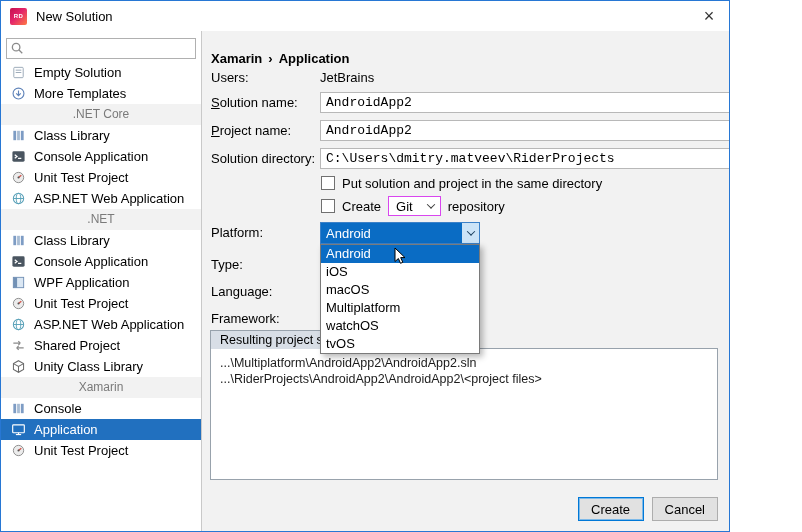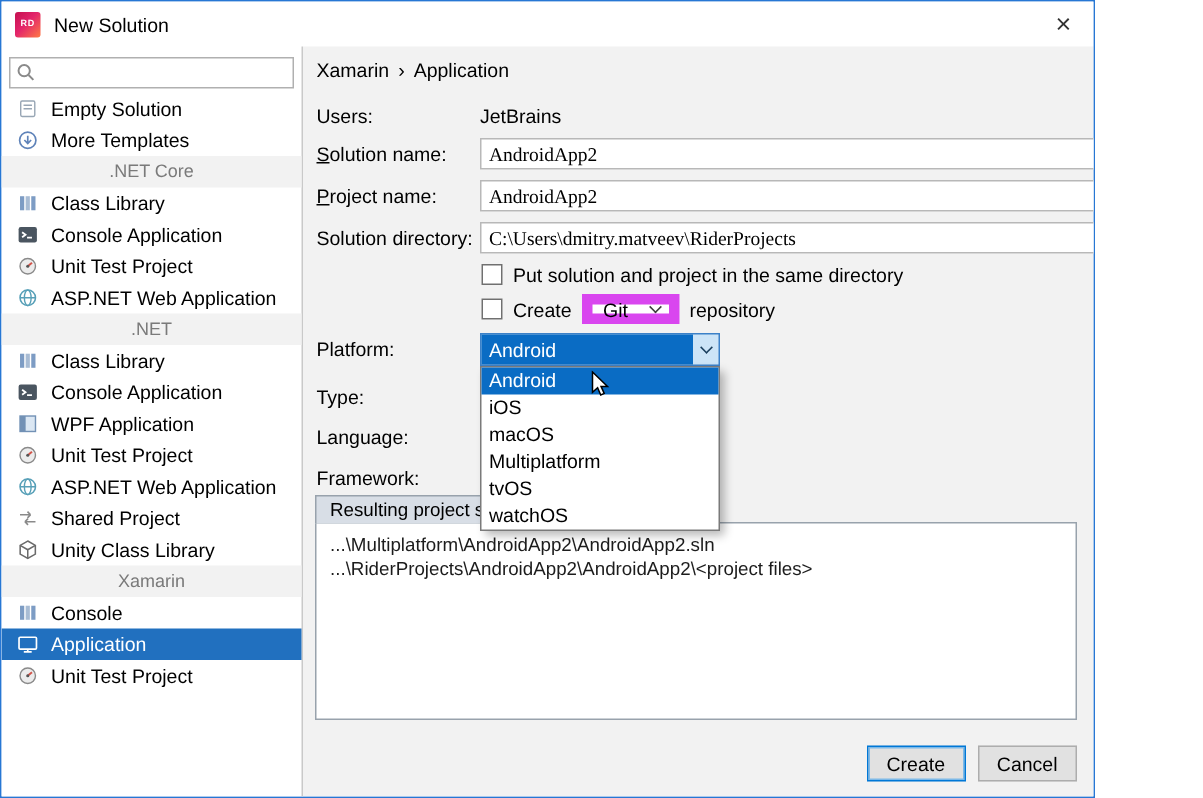--- a/index.html
+++ b/index.html
@@ -20,30 +20,30 @@
   .search input { width:100%; height:21px; border:1px solid #b0b0b0; background:#fff; padding:0 4px 0 23px; font-family:inherit; font-size:13px; outline:none; }
   .search .sicon { position:absolute; left:4px; top:3px; width:14px; height:14px; }
   .sb-item { height:21px; display:flex; align-items:center; gap:8px; padding-left:9px; cursor:default; white-space:nowrap; }
   .sb-item .icon { width:16px; height:16px; flex:none; display:flex; align-items:center; justify-content:center; color:#5c87b5; }
   .sb-item.selected { background:#2170bf; color:#fff; }
   .sb-item.selected .icon { color:#fff; }
   .sb-header { height:21px; line-height:21px; text-align:center; color:#7a7a7a; background:#f2f2f2; font-size:12px; }
 
   
   .main { position:absolute; left:201px; top:30px; right:0; bottom:0; background:#f2f2f2; }
-  .breadcrumb { position:absolute; left:9px; top:8px; font-weight:normal; font-size:13px; }
+  .breadcrumb { position:absolute; left:9px; top:20px; font-weight:bold; font-size:13px; }
   .breadcrumb .sep { margin:0 6px; }
   .flabel { position:absolute; left:9px; white-space:nowrap; }
   .mn::first-letter { text-decoration:underline; }
   .fvalue { position:absolute; left:118px; white-space:nowrap; }
-  .txt { position:absolute; left:118px; height:21px; border:1px solid #b8b8b8; background:#fff; font-family:Liberation Serif, serif; font-size:13px; padding:0 5px; outline:none; }
+  .txt { position:absolute; left:118px; height:21px; border:1px solid #b8b8b8; background:#fff; font-family:Liberation Mono, monospace; font-size:13px; padding:0 5px; outline:none; }
   .browse { position:absolute; left:558px; top:117px; width:30px; height:21px; border:1px solid #9c9c9c; background:#e6e6e6; font-family:inherit; font-size:12px; line-height:16px; text-align:center; padding:0; }
   .cb-row { position:absolute; left:119px; display:flex; align-items:center; gap:7px; height:16px; }
   .cb { width:14px; height:14px; border:1px solid #707070; background:#fff; flex:none; }
-  .vcs-combo { display:flex; align-items:center; border:7px solid #d946ef; background:#fff; height:20px; padding-left:7px; }
+  .vcs-combo { display:flex; align-items:center; border:1px solid #d946ef; background:#fff; height:20px; padding-left:7px; }
   .vcs-combo .vcs-val { padding-right:10px; }
   .chevbox { width:17px; height:100%; display:flex; align-items:center; justify-content:center; }
   .chev { width:6px; height:6px; border-right:1.5px solid #3a3a3a; border-bottom:1.5px solid #3a3a3a; transform:rotate(45deg) translate(-1px,-1px); }
 
   .combo-open { position:absolute; left:118px; top:191px; width:160px; height:22px; border:1px solid #3c81c8; background:#cce4f7; display:flex; align-items:stretch; }
   .combo-open .val { flex:1; background:#0a6cc4; color:#fff; display:flex; align-items:center; padding-left:5px; }
   .combo-open .chevbox .chev { border-color:#1a3f5e; }
 
   .ddl { position:absolute; left:118px; top:213px; width:160px; background:#fff; border:1px solid #7a7a7a; box-shadow:3px 3px 6px rgba(0,0,0,.28); z-index:60; }
   .ddl .opt { height:18px; line-height:18px; padding-left:5px; }
@@ -298,22 +298,22 @@
     <div class="preview">
       <div class="line">...\Multiplatform\AndroidApp2\AndroidApp2.sln</div>
       <div class="line">...\RiderProjects\AndroidApp2\AndroidApp2\&lt;project files&gt;</div>
     </div>
 
     <div class="ddl">
       <div class="opt hl">Android</div>
       <div class="opt">iOS</div>
       <div class="opt">macOS</div>
       <div class="opt">Multiplatform</div>
+      <div class="opt">watchOS</div>
       <div class="opt">tvOS</div>
-      <div class="opt">watchOS</div>
       <span class="cursor">
         <svg width="18" height="18" viewBox="0 0 18 18">
             <path d="M2 1 L2 14.5 L5.4 11.5 L7.5 16.3 L9.8 15.3 L7.7 10.6 L12 10.6 Z" fill="#fff" stroke="#000" stroke-width="1"></path>
           </svg>
       </span>
     </div>
 
     <div class="footer">
       <button class="btn primary">Create</button>
       <button class="btn">Cancel</button>

